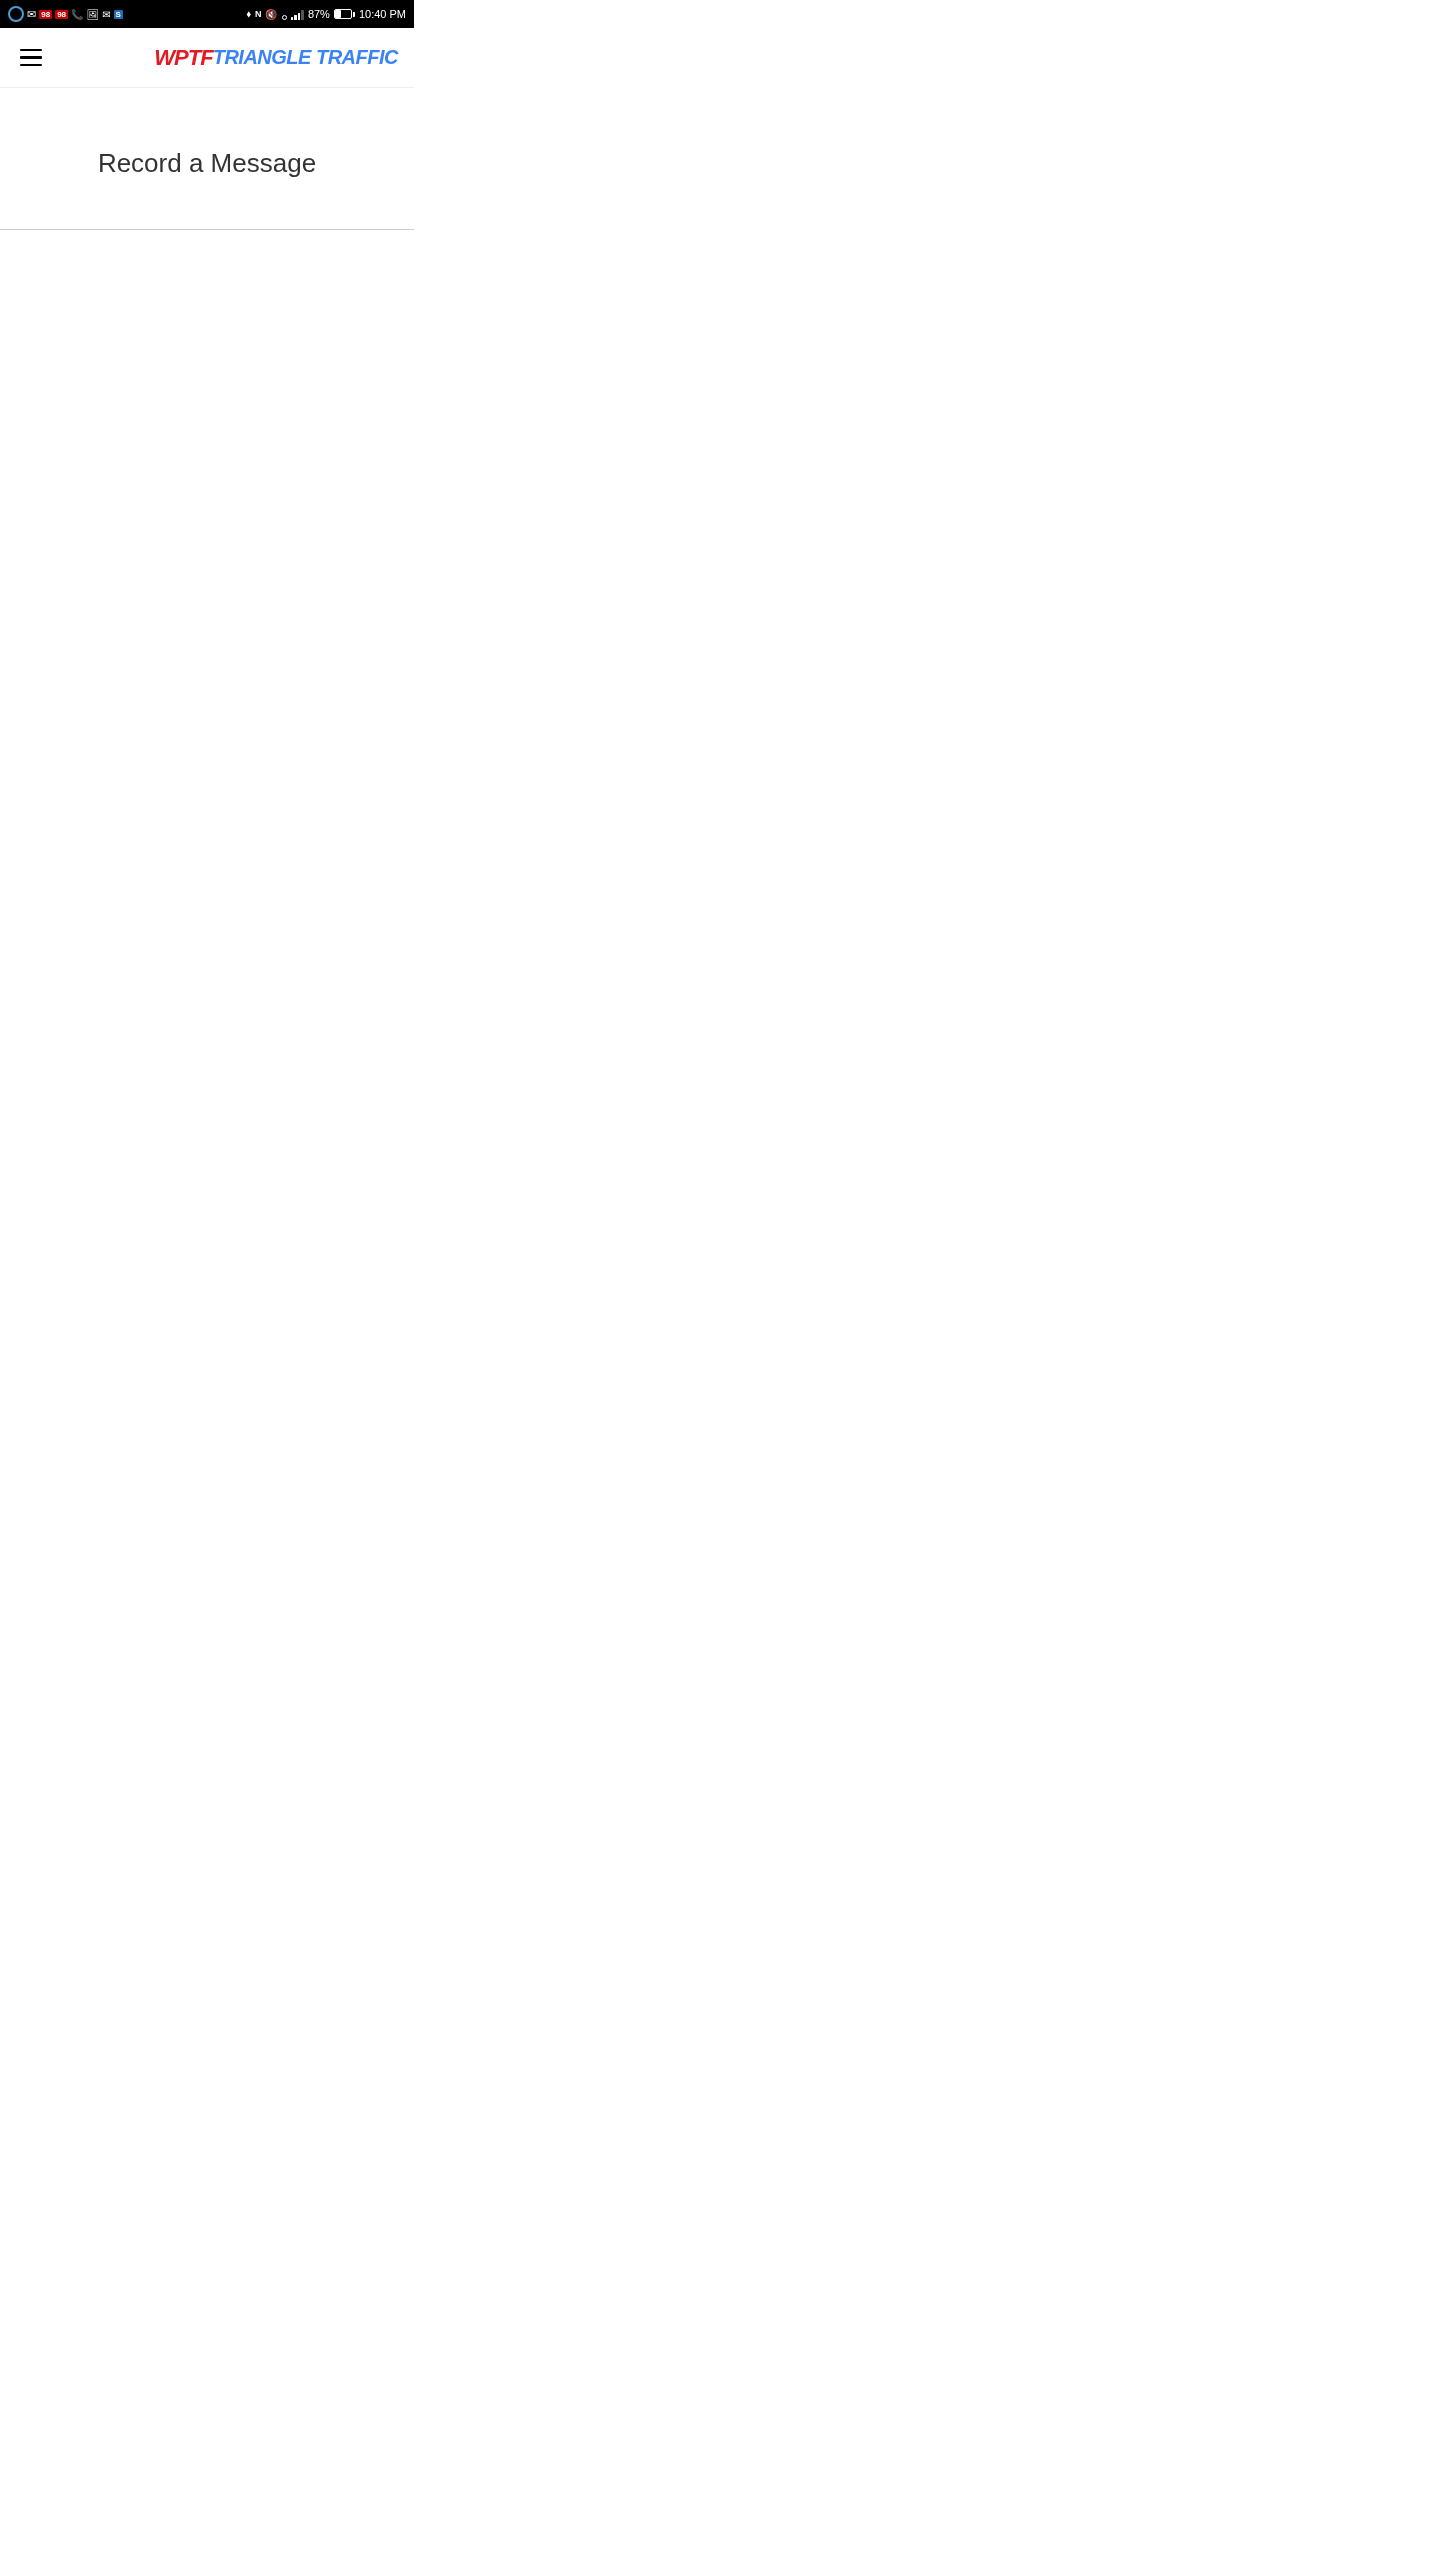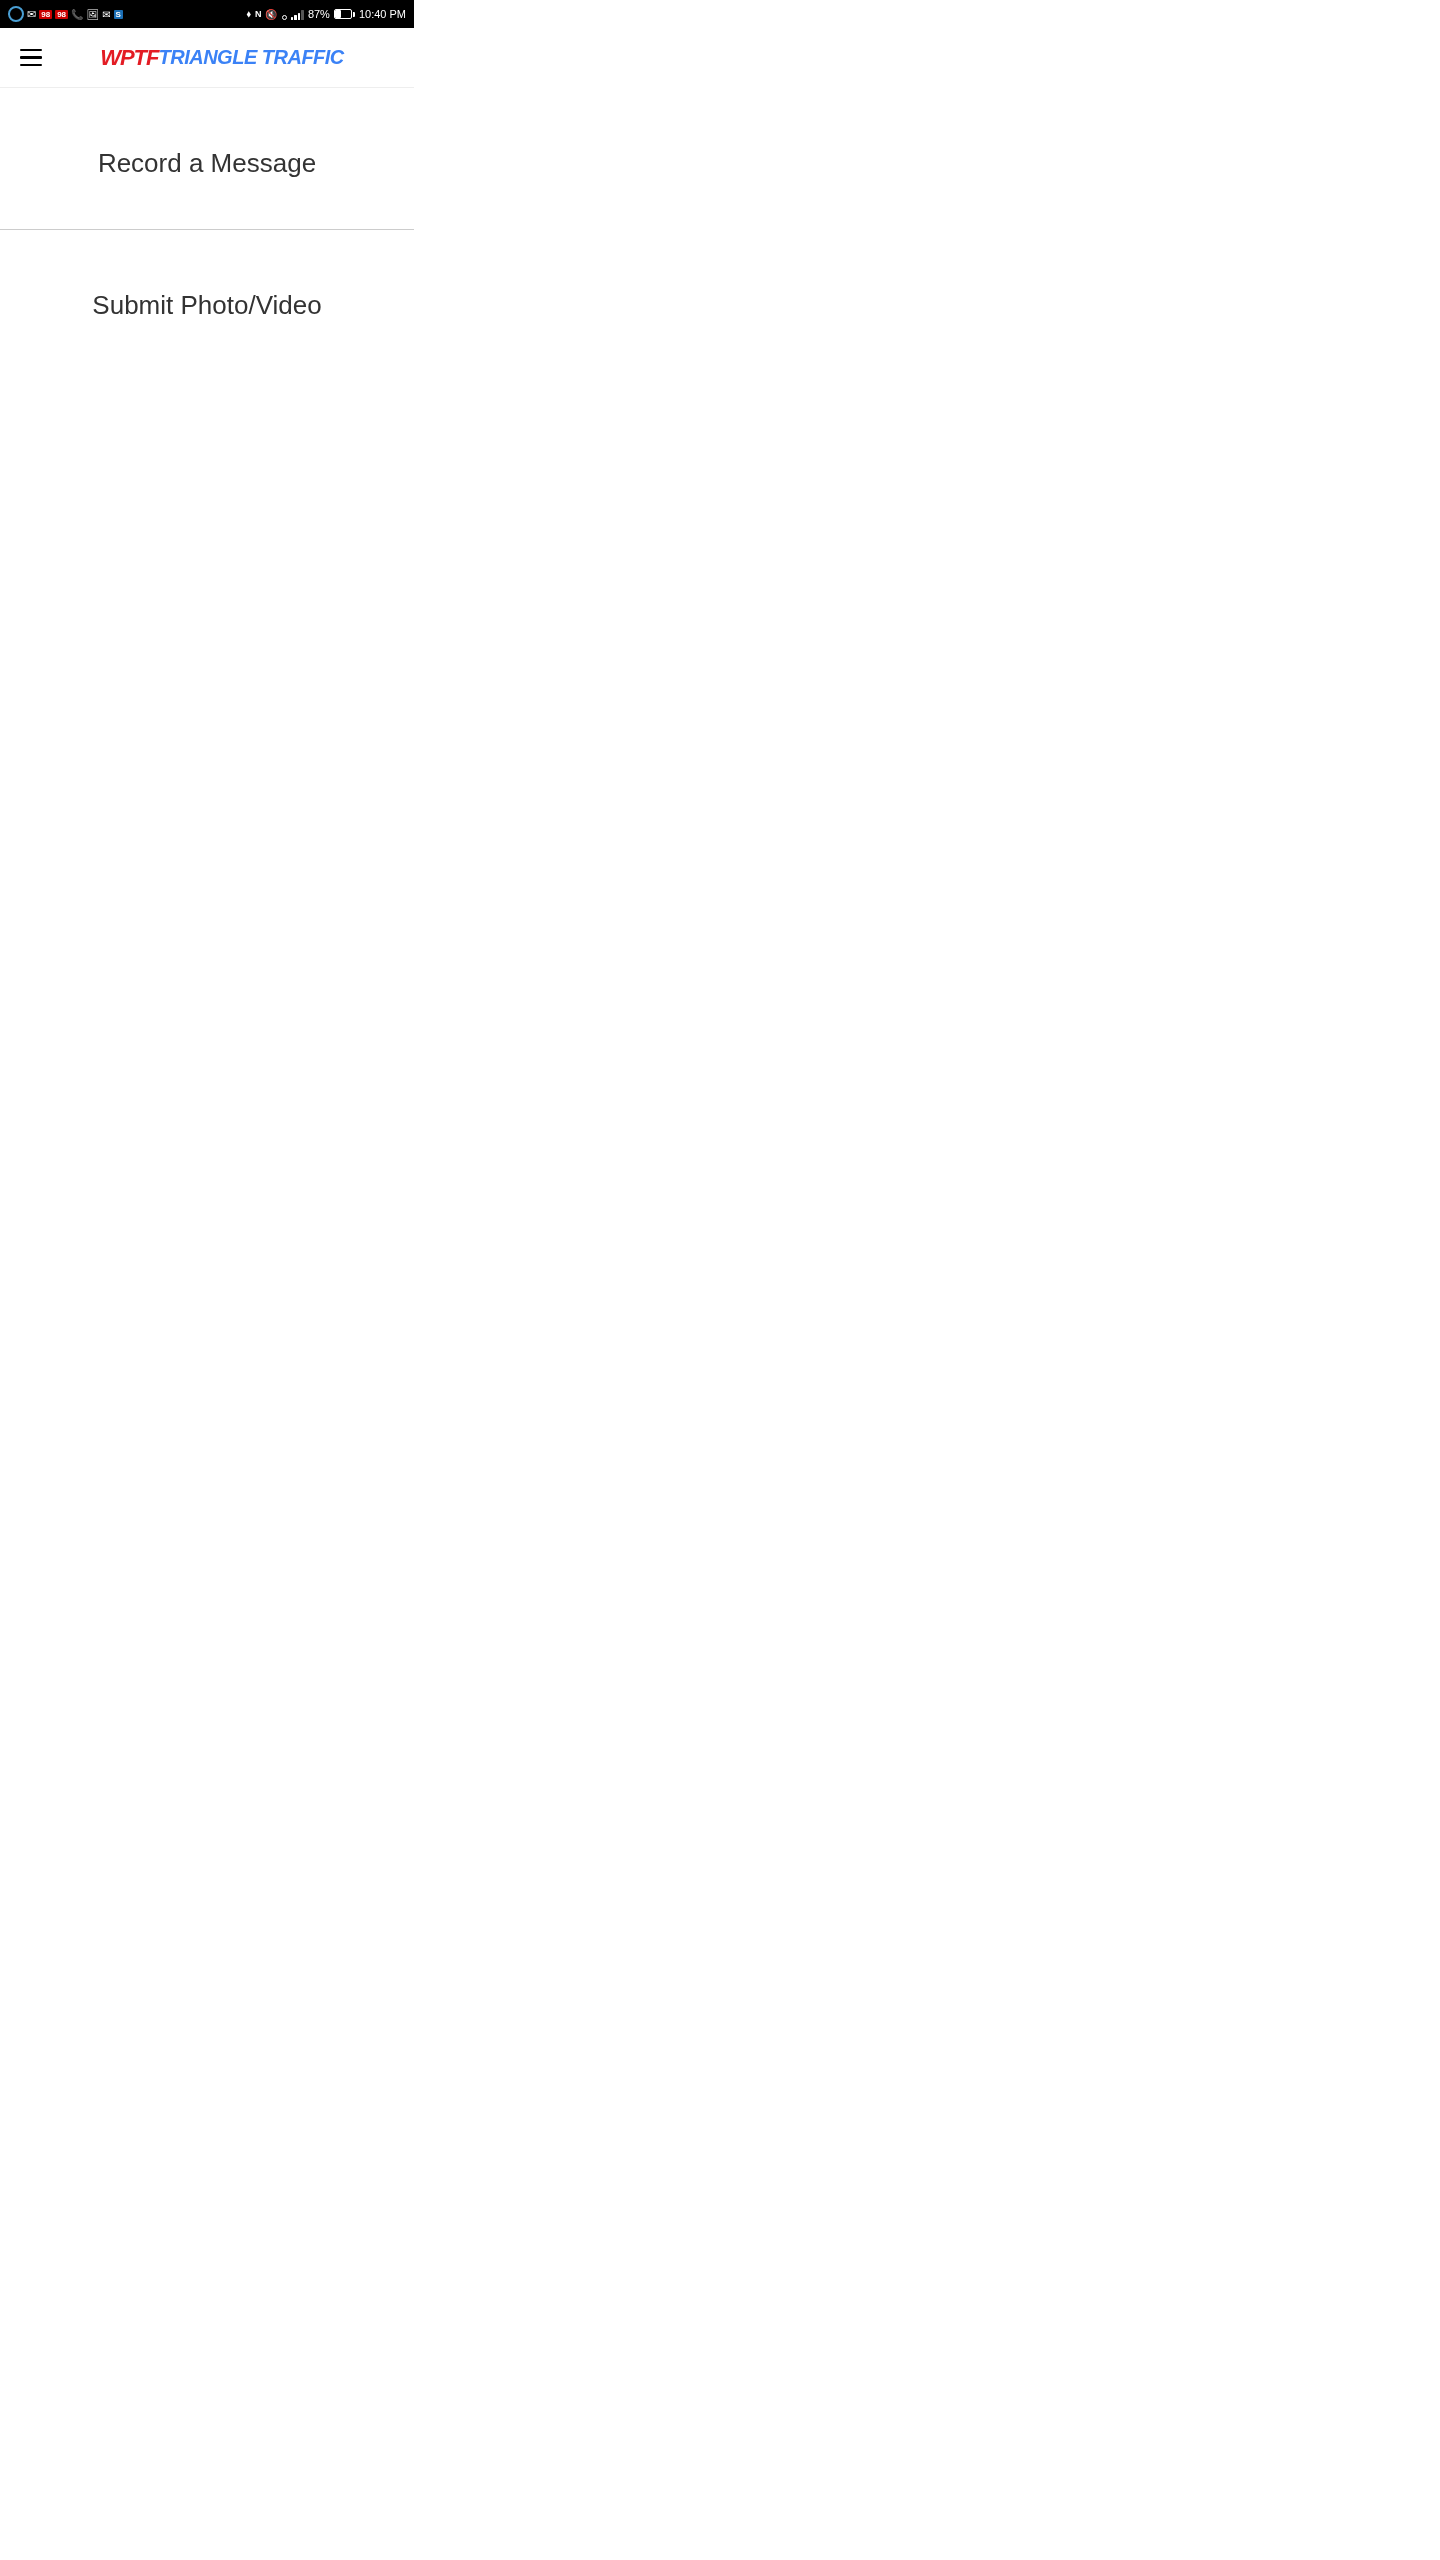--- a/index.html
+++ b/index.html
@@ -103,21 +103,21 @@
     .hamburger-line {
       width: 22px;
       height: 2.5px;
       background: #000000;
       border-radius: 1px;
     }
 
     .logo-container {
       flex: 1;
       display: flex;
-      justify-content: center;
+      justify-content: flex-end;
       align-items: center;
     }
 
     .logo-wptf {
       font-size: 22px;
       font-weight: 900;
       font-style: italic;
       color: #e31c24;
       letter-spacing: -1px;
       font-family: Arial Black, Arial, sans-serif;
@@ -232,17 +232,14 @@
     <span class="logo-triangle-traffic">TRIANGLE TRAFFIC</span>
   </div>
 </div>
 
 <div class="main-content">
 
   <div class="record-message-section">
     <span class="record-message-text">Record a Message</span>
   </div>
 
-  <div class="submit-photo-section">
-    <span class="submit-photo-text">Submit Photo/Video</span>
-  </div>
 
 </div>
 
 </body></html>

